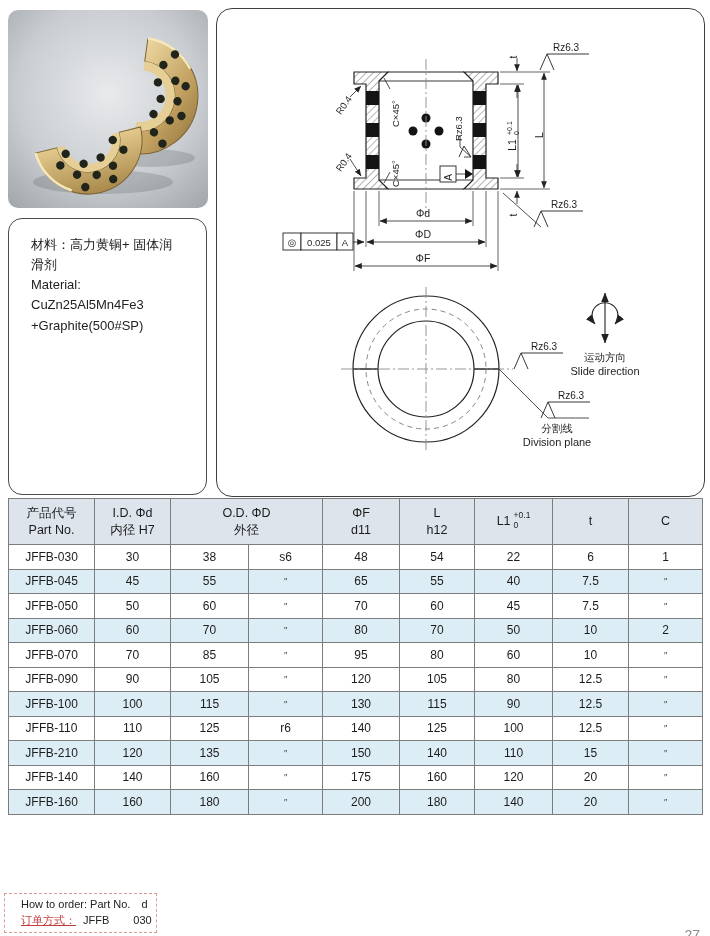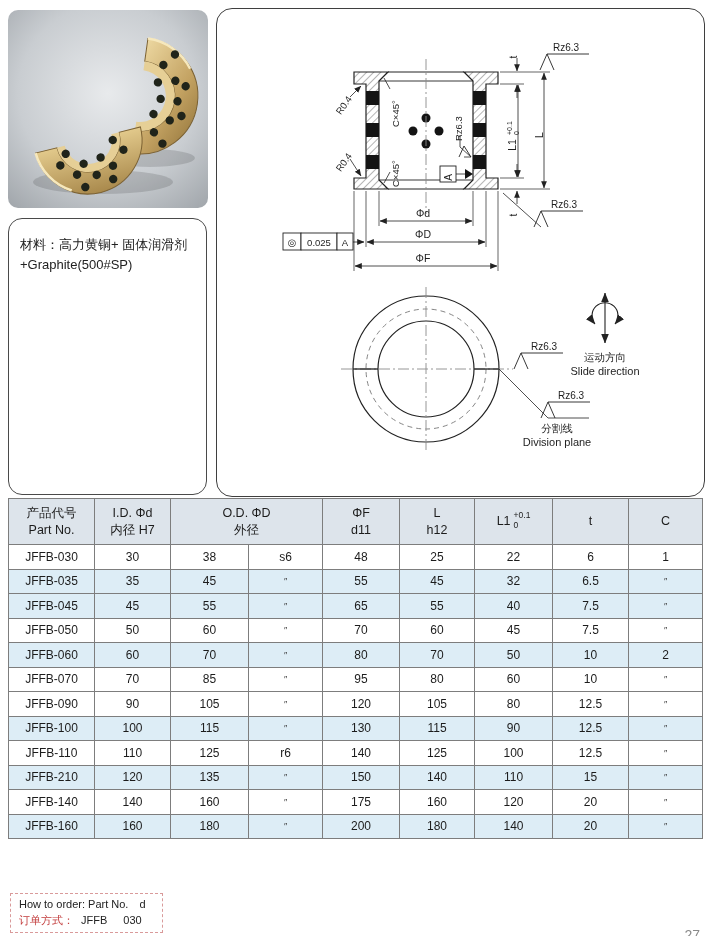--- a/index.html
+++ b/index.html
@@ -7,21 +7,21 @@
     width:710px;height:936px;position:relative;background:#ffffff;overflow:hidden;
     font-family:"Liberation Sans","DejaVu Sans",sans-serif;color:#222;
   }
   .photo{
     position:absolute;left:8px;top:10px;width:200px;height:198px;
     border-radius:10px;overflow:hidden;
   }
   .material-box{
     position:absolute;left:8px;top:218px;width:199px;height:277px;
     border:1.5px solid #4a4a4a;border-radius:14px;box-sizing:border-box;
-    padding:16px 11px;font-size:13px;line-height:1.55;
+    padding:16px 22px;font-size:13px;line-height:1.55;
   }
   .drawing-box{
     position:absolute;left:216px;top:8px;width:489px;height:489px;
     border:1.5px solid #3f3f3f;border-radius:16px;box-sizing:border-box;overflow:hidden;
   }
   .drawing-box svg{position:absolute;left:0;top:0;}
   .table-rule{
     position:absolute;left:8px;top:507px;width:694px;height:2px;background:#9c9c9c;
   }
   table.spec{
@@ -36,27 +36,27 @@
     background:#dde4eb;font-weight:normal;height:45px;font-size:12.5px;line-height:1.35;color:#1c1c1c;
   }
   table.spec td{height:23.5px;background:#ffffff;color:#1c1c1c;}
   table.spec tr.alt td{background:#ddedf6;}
   table.spec td.ditto{font-size:9px;color:#333;}
   .tolstack{
     display:inline-flex;flex-direction:column;font-size:8.5px;line-height:1.15;
     vertical-align:middle;margin-left:3px;text-align:left;position:relative;top:-1px;
   }
   .order-box{
-    position:absolute;left:10px;top:893px;width:153px;height:40px;box-sizing:border-box;
-    border:1px dashed #d99a9a;padding:3px 8px;font-size:11px;line-height:1.45;white-space:nowrap;
-  }
-  .red{color:#c23b3b;}
+    position:absolute;left:4px;top:893px;width:153px;height:40px;box-sizing:border-box;
+    border:1px dashed #d99a9a;padding:3px 16px;font-size:11px;line-height:1.45;white-space:nowrap;
+  }
+  .red{color:#c23b3b;text-decoration:underline;}
   .order-d{margin-left:11px;}
   .order-part{margin-left:7px;margin-top:44px;}
-  .order-num{margin-left:16px;}
+  .order-num{margin-left:24px;}
   .page-number{
     position:absolute;right:10px;bottom:-7px;font-size:14px;color:#8a8a8a;
   }
   text{fill:#1e1e1e;}
 </style>
 </head>
 <body>
 
 <div class="photo">
   <svg width="200" height="198" viewBox="0 0 200 198">
@@ -116,20 +116,21 @@
         <circle cx="55" cy="138" r="4.2"></circle>
           <circle cx="95" cy="174" r="4.2"></circle>
         <circle cx="66" cy="175" r="4.2"></circle>
       </g>
     </g>
   </svg>
 </div>
 
 <div class="material-box">
   <div>材料：高力黄铜+ 固体润滑剂</div>
+  <div>Material: CuZn25Al5Mn4Fe3</div>
   <div>+Graphite(500#SP)</div>
 </div>
 
 <div class="drawing-box">
   <svg width="486" height="486" viewBox="0 0 486 486">
     <defs>
       <pattern id="hatch" patternUnits="userSpaceOnUse" width="5" height="5" patternTransform="rotate(45)">
         <line x1="0" y1="0" x2="0" y2="5" stroke="#5a5a5a" stroke-width="0.9"></line>
       </pattern>
       <marker id="arr" viewBox="0 0 10 10" refX="9.5" refY="5" markerWidth="9" markerHeight="9" orient="auto-start-reverse">
@@ -313,35 +314,24 @@
       <th>C</th>
     </tr>
   </thead>
   <tbody>
       <tr>
         <td>JFFB-030</td>
         <td>30</td>
         <td>38</td>
         <td>s6</td>
         <td>48</td>
-        <td>25</td>
+        <td>54</td>
         <td>22</td>
         <td>6</td>
         <td>1</td>
-      </tr>
-      <tr class="alt">
-        <td>JFFB-035</td>
-        <td>35</td>
-        <td>45</td>
-        <td class="ditto">″</td>
-        <td>55</td>
-        <td>45</td>
-        <td>32</td>
-        <td>6.5</td>
-        <td class="ditto">″</td>
       </tr>
       <tr class="alt">
         <td>JFFB-045</td>
         <td>45</td>
         <td>55</td>
         <td class="ditto">″</td>
         <td>65</td>
         <td>55</td>
         <td>40</td>
         <td>7.5</td>

